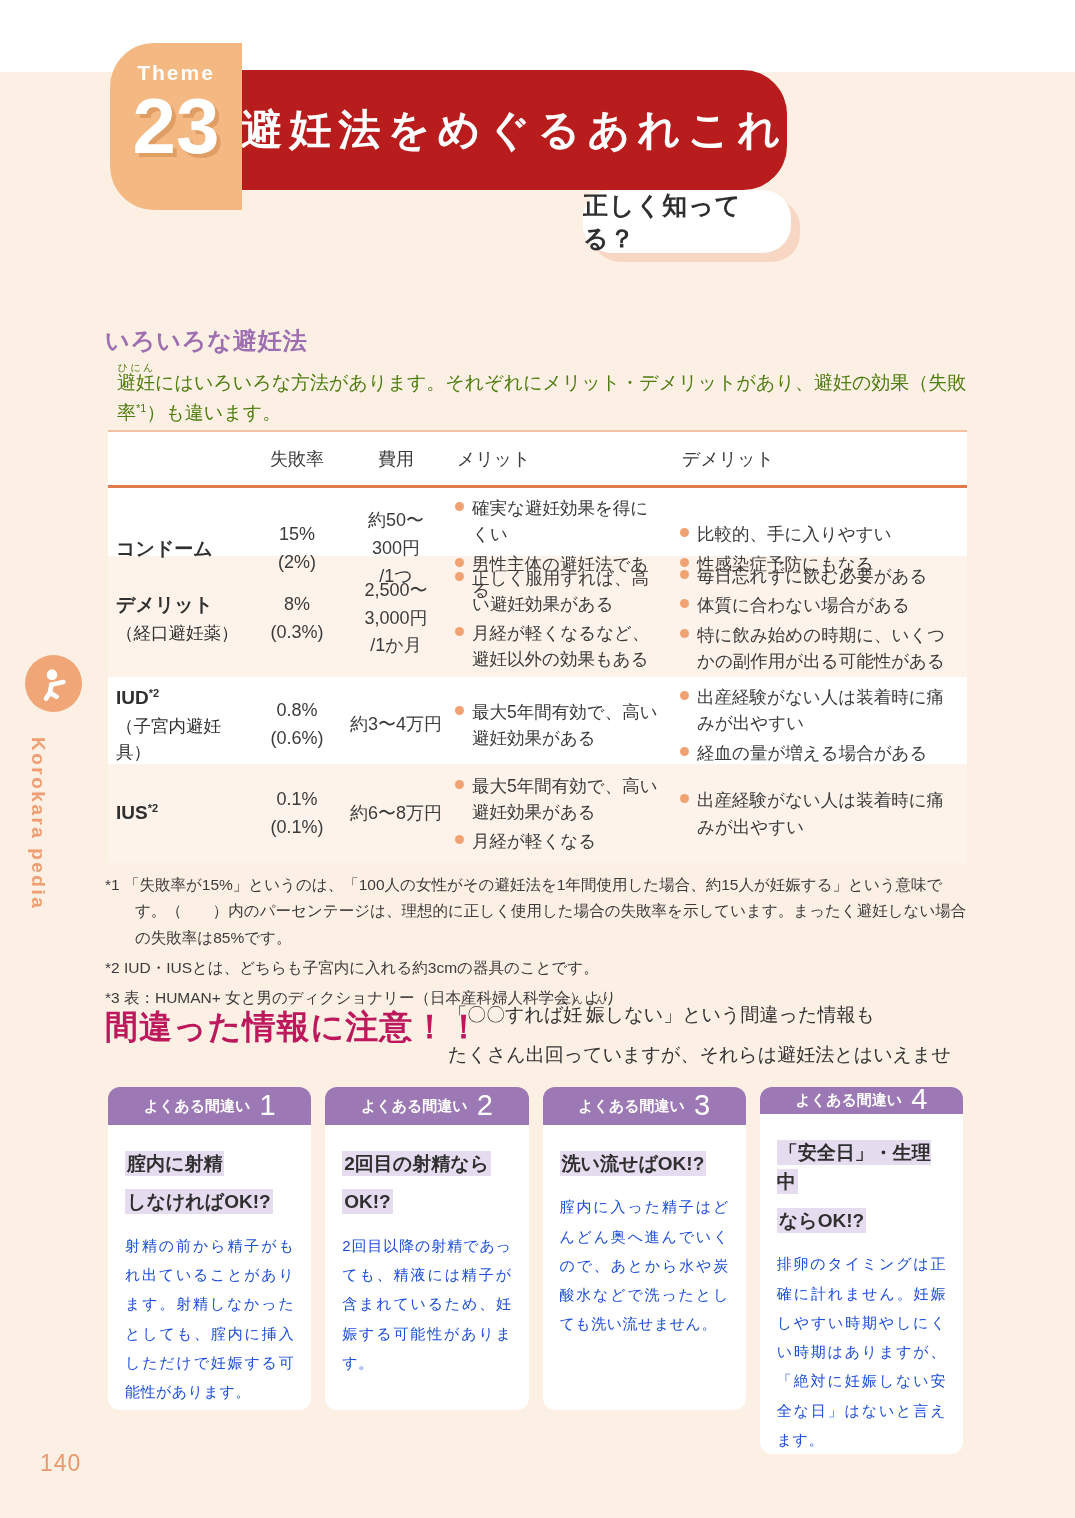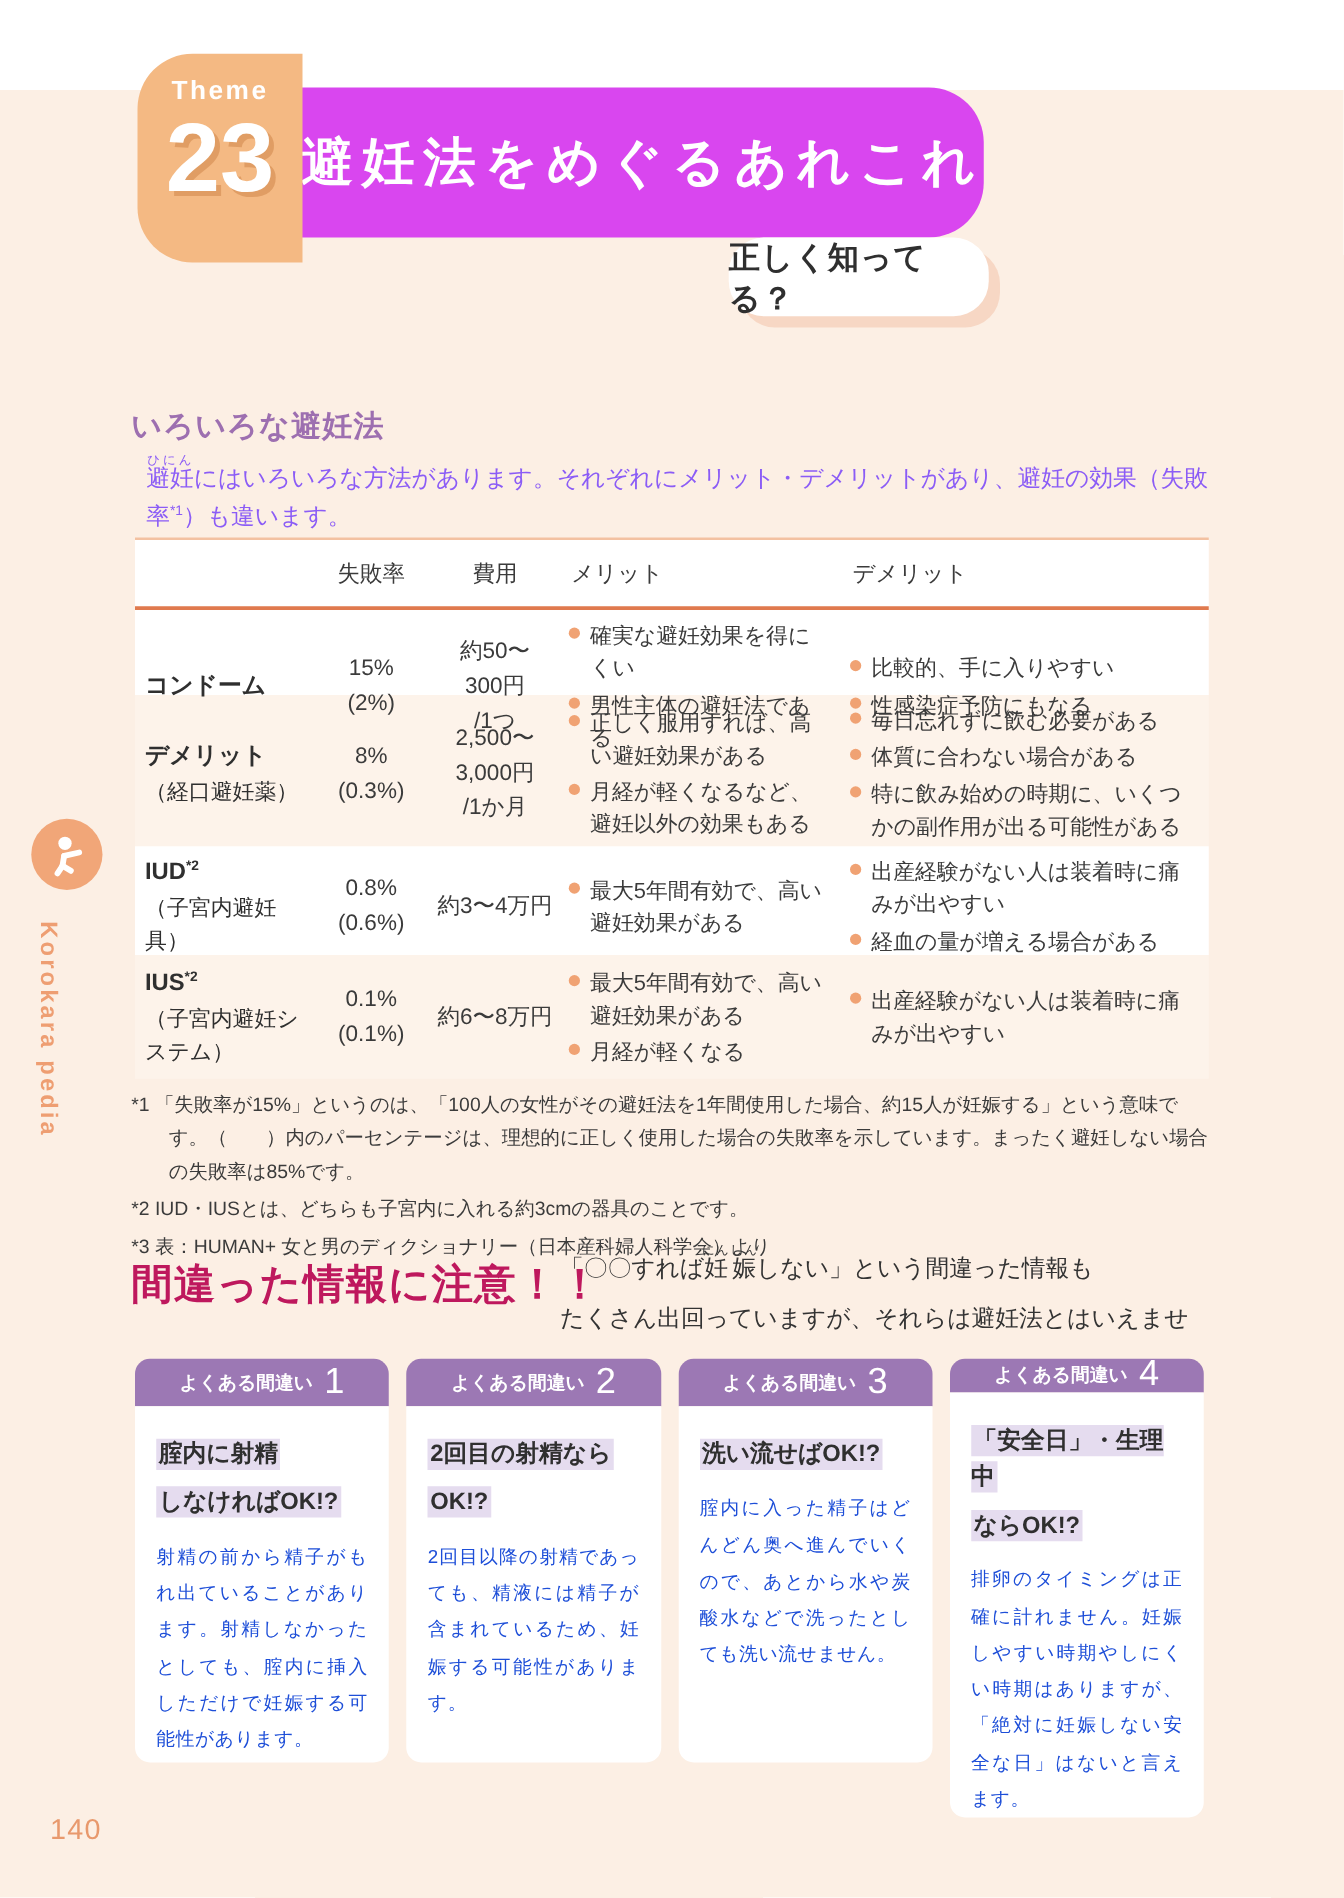--- a/index.html
+++ b/index.html
@@ -6,37 +6,37 @@
   body { font-family:"Liberation Sans","DejaVu Sans",sans-serif; background:#ffffff; }
   .page { position:relative; width:1075px; height:1518px; background:#ffffff; overflow:hidden; }
   .peach-bg { position:absolute; left:0; top:72px; width:1075px; height:1446px; background:#fcefe4; }
 
   
   .theme-badge { position:absolute; left:110px; top:43px; width:132px; height:167px;
     background:#f4b983; border-radius:44px 0 0 44px; text-align:center; z-index:2; }
   .theme-word { display:block; margin-top:18px; color:#ffffff; font-weight:bold; font-size:21px; letter-spacing:2px; }
   .theme-num { display:block; margin-top:2px; color:#ffffff; font-weight:bold; font-size:78px; line-height:1;
     text-shadow:4px 4px 0 rgba(208,134,74,.55); }
-  .banner { position:absolute; left:241px; top:70px; width:546px; height:120px; background:#d946ef;
+  .banner { position:absolute; left:241px; top:70px; width:546px; height:120px; background:#b91c1c;
     border-radius:0 44px 44px 0; display:flex; align-items:center; justify-content:center; z-index:1; }
   .banner-title { color:#ffffff; font-weight:bold; font-size:42px; letter-spacing:7px; white-space:nowrap; }
   .bubble { position:absolute; left:583px; top:190px; width:208px; height:63px; background:#ffffff;
     border-radius:28px; box-shadow:9px 9px 0 #f7d7c4; display:flex; align-items:center; justify-content:center; z-index:3; }
   .bubble-text { font-size:25px; font-weight:bold; color:#2f2f2f; letter-spacing:1px; }
 
   
   .side-icon { position:absolute; left:25px; top:655px; width:57px; height:57px; border-radius:50%;
     background:#f1a678; display:flex; align-items:center; justify-content:center; }
   .side-label { position:absolute; left:49px; top:737px; transform-origin:left top; transform:rotate(90deg);
     white-space:nowrap; color:#ee9e72; font-weight:bold; font-size:19px; letter-spacing:2.5px; }
   .page-num { position:absolute; left:40px; top:1450px; color:#e8996d; font-size:23px; letter-spacing:1px; }
 
   
   .s1-title { position:absolute; left:105px; top:325px; color:#9d6fb0; font-weight:bold; font-size:24px; letter-spacing:1px; }
-  .s1-intro { position:absolute; left:117px; top:363px; width:852px; font-size:19px; color:#8b5cf6; line-height:1.6; }
+  .s1-intro { position:absolute; left:117px; top:363px; width:852px; font-size:19px; color:#4d7c0f; line-height:1.6; }
   ruby rt { font-size:10px; letter-spacing:1px; }
   sup { font-size:11px; }
   sup:empty { display:none; }
 
   
   .mtable { position:absolute; left:108px; top:430px; width:859px; border-top:2px solid #f3c1a1; }
   .trow { display:grid; grid-template-columns:145px 88px 110px 225px 291px; align-items:center; }
   .thead { height:56px; border-bottom:3px solid #e07a4e; background:#ffffff; }
   .thead .cell { font-size:18px; color:#3b3b3b; }
   .cell-center { text-align:center; }
@@ -199,21 +199,21 @@
             <span>出産経験がない人は装着時に痛みが出やすい</span>
           </li>
         <li>
             <span class="dot"></span>
             <span>経血の量が増える場合がある</span>
           </li>
       </ul>
     </div>
 
     <div class="trow row-b h-r3">
-      <div class="mname"><span class="nm">IUS</span><sup class="nm">*2</sup><span class="nsub">（子宮内避妊システム）</span></div>
+      <div class="mname"><span class="nm">IUS</span><sup class="nm">*2</sup></div>
       <div class="val">0.1%
 (0.1%)</div>
       <div class="val">約6〜8万円</div>
       <ul class="blist">
         <li>
             <span class="dot"></span>
             <span>最大5年間有効で、高い避妊効果がある</span>
           </li>
         <li>
             <span class="dot"></span>

